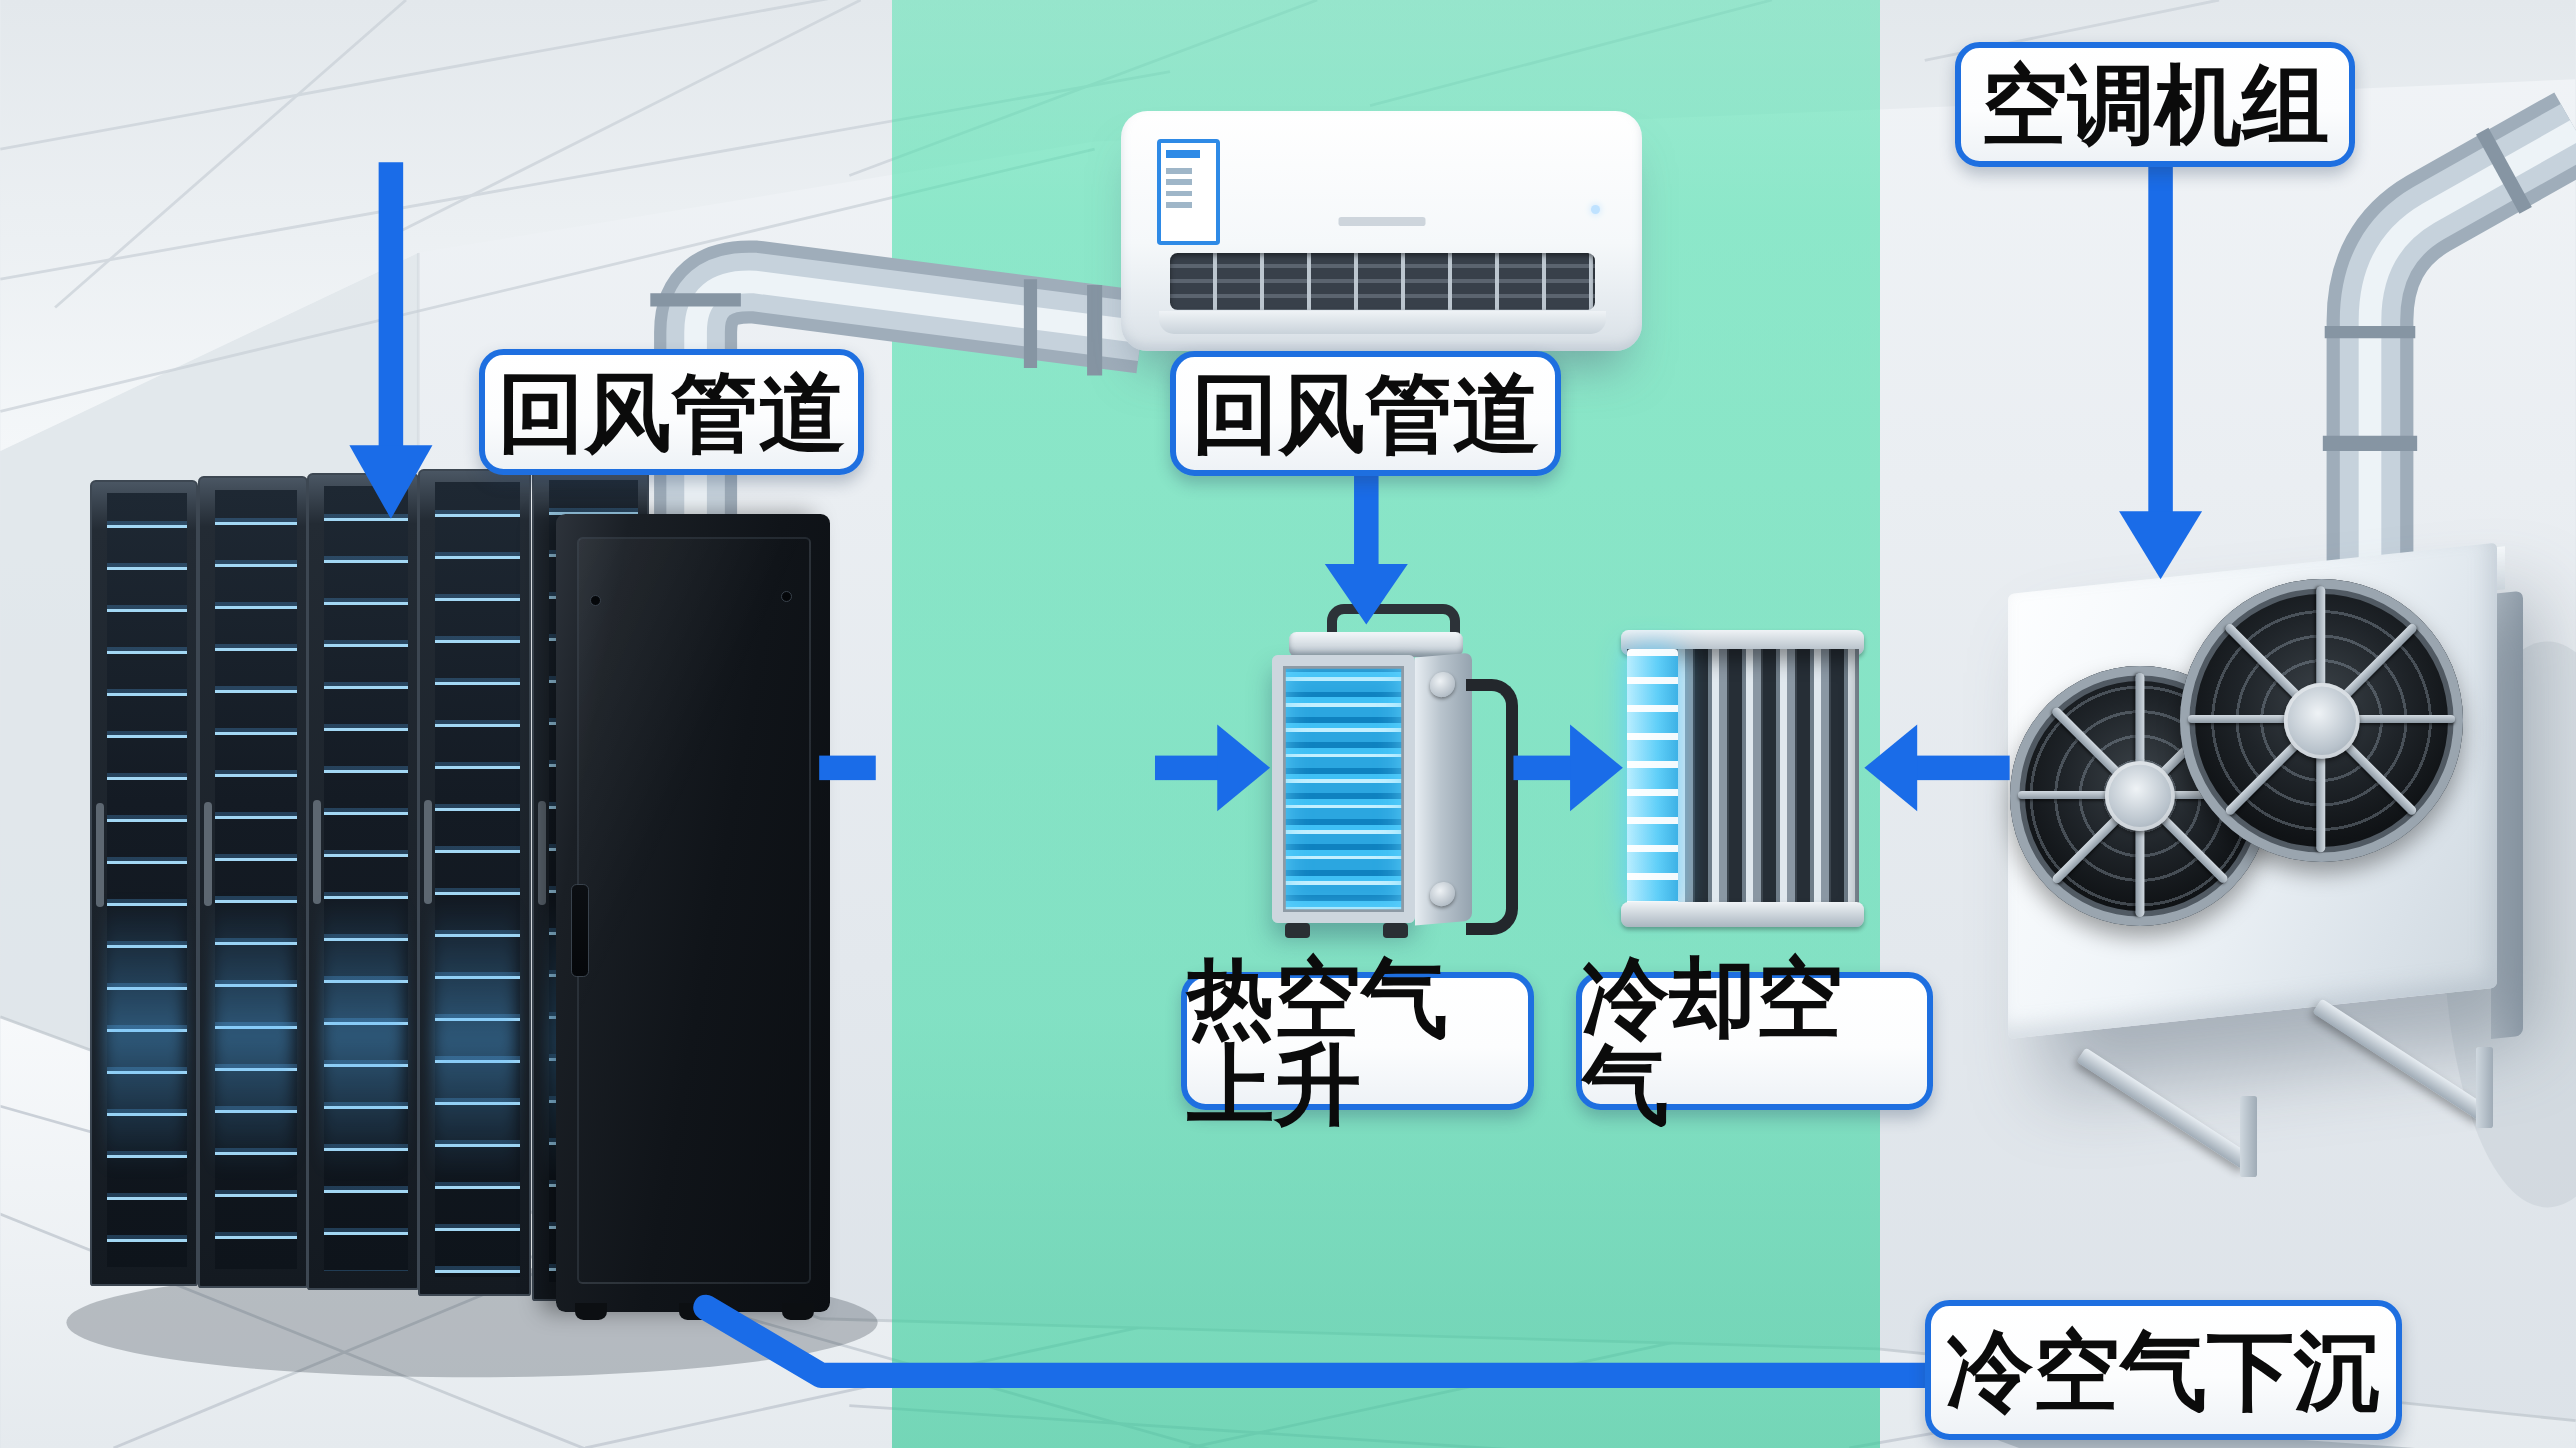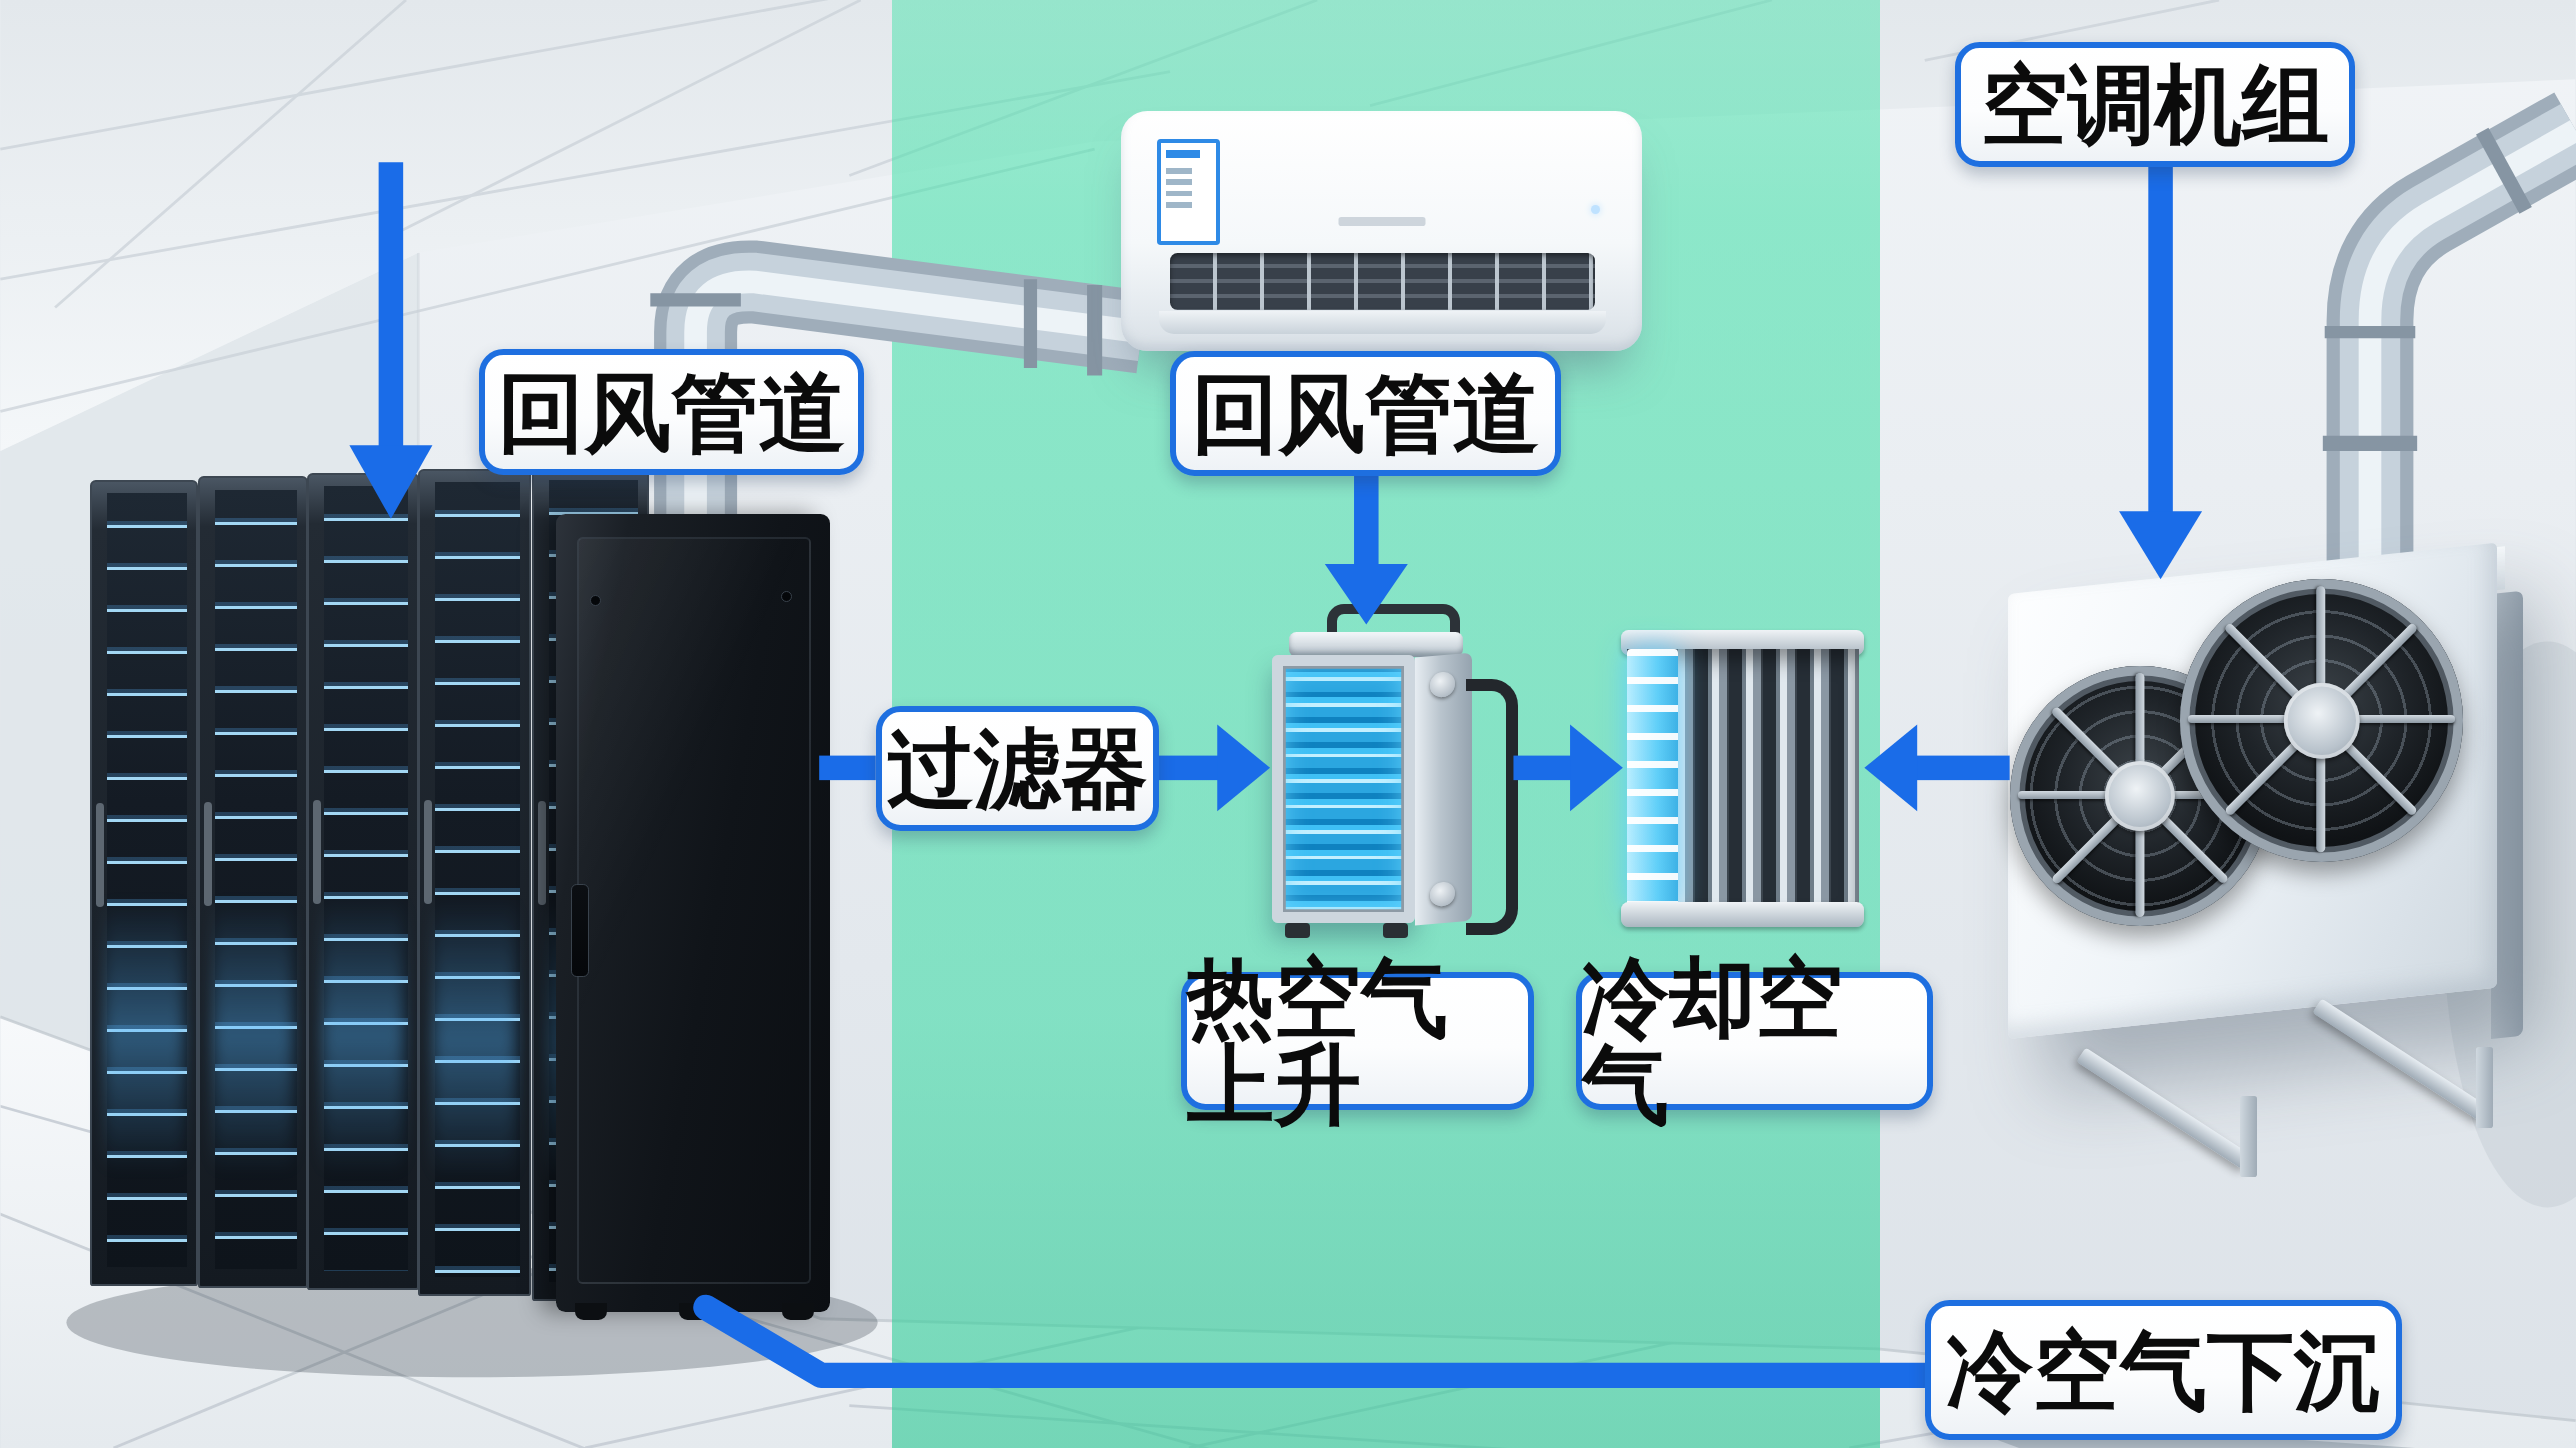--- a/index.html
+++ b/index.html
@@ -316,23 +316,20 @@
 
   <div class="label" style="left:479px;top:349px;width:385px;height:126px;">
     <span>回风管道</span>
   </div>
   <div class="label" style="left:1170px;top:351px;width:391px;height:125px;">
     <span>回风管道</span>
   </div>
   <div class="label" style="left:1955px;top:42px;width:400px;height:125px;">
     <span>空调机组</span>
   </div>
-  <div class="label" style="left:876px;top:706px;width:283px;height:125px;">
-    <span>过滤器</span>
-  </div>
   <div class="label" style="left:1181px;top:972px;width:353px;height:138px;">
     <span>热空气上升</span>
   </div>
   <div class="label" style="left:1925px;top:1300px;width:477px;height:140px;">
     <span>冷空气下沉</span>
   </div>
   <div class="label" style="left:1576px;top:972px;width:357px;height:138px;">
     <span>冷却空气</span>
   </div>
 

